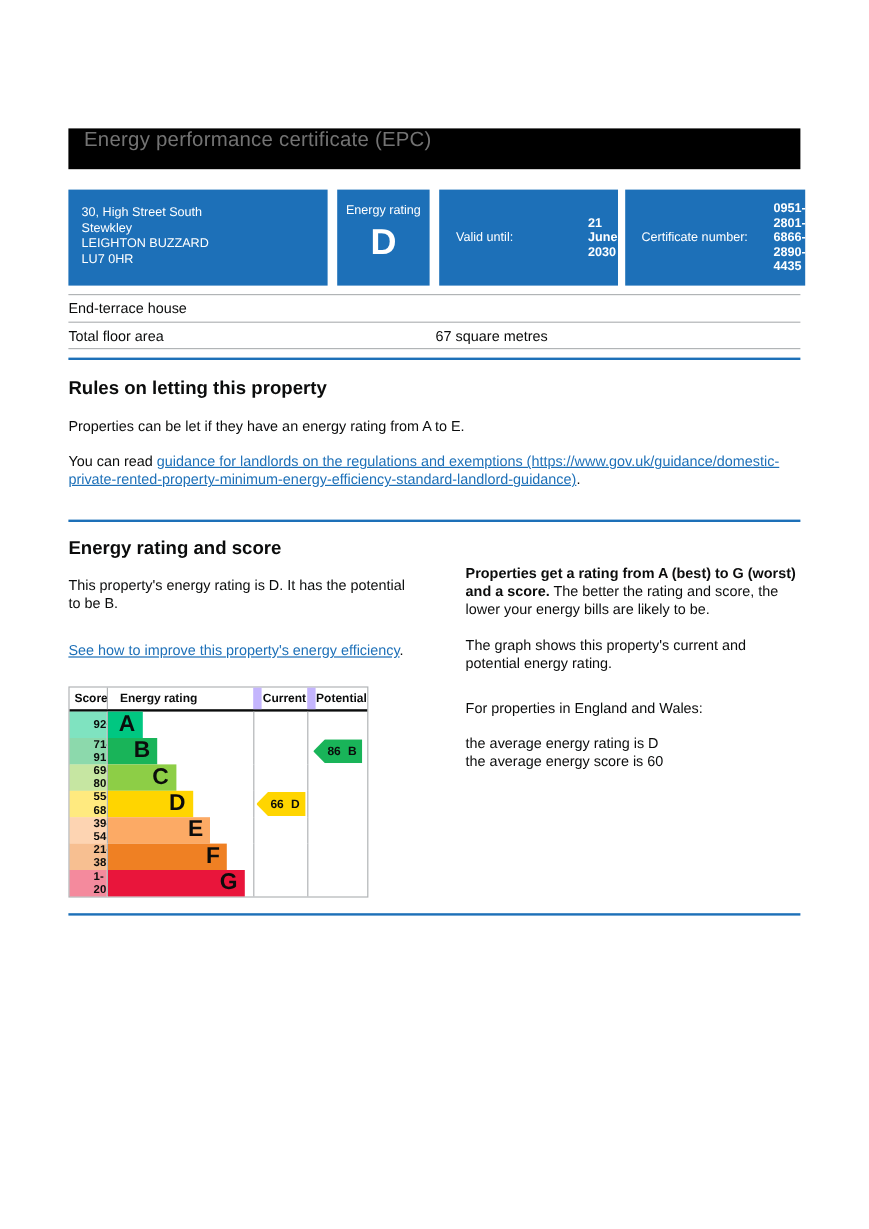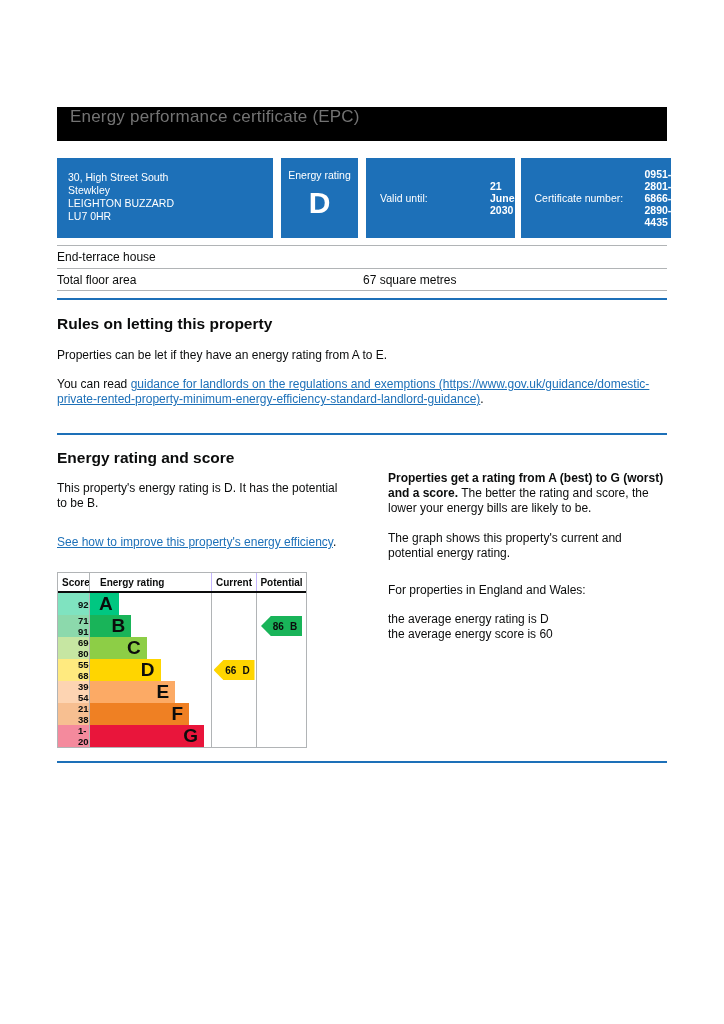--- a/index.html
+++ b/index.html
@@ -77,21 +77,21 @@
   .chart {
     width: 250px; margin-top: 22px;
     border: 1px solid #b1b4b6;
     font-size: 10px;
   }
   .chart-grid-row { display: grid; grid-template-columns: 31px 1fr 45px 50px; }
   .chart-header { height: 20px; border-bottom: 2px solid #0b0c0c; font-weight: bold; }
   .chart-header .hcell { display: flex; align-items: center; }
   .hcell.h-score { padding-left: 4px; }
   .hcell.h-rating { padding-left: 10px; border-left: 1px solid #b1b4b6; }
-  .hcell.h-current, .hcell.h-potential { justify-content: center; border-left: 1px solid #c4b5fd; }
+  .hcell.h-current, .hcell.h-potential { justify-content: center; border-left: 7px solid #c4b5fd; }
   .chart-row { height: 22px; }
   .cell { position: relative; }
   .score-cell {
     display: flex; align-items: center; padding-left: 20px;
     font-weight: bold; font-size: 9.5px;
   }
   .rating-cell { border-left: 1px solid #b1b4b6; }
   .current-cell, .potential-cell {
     border-left: 1px solid #b1b4b6;
     display: flex; align-items: center; justify-content: center;

